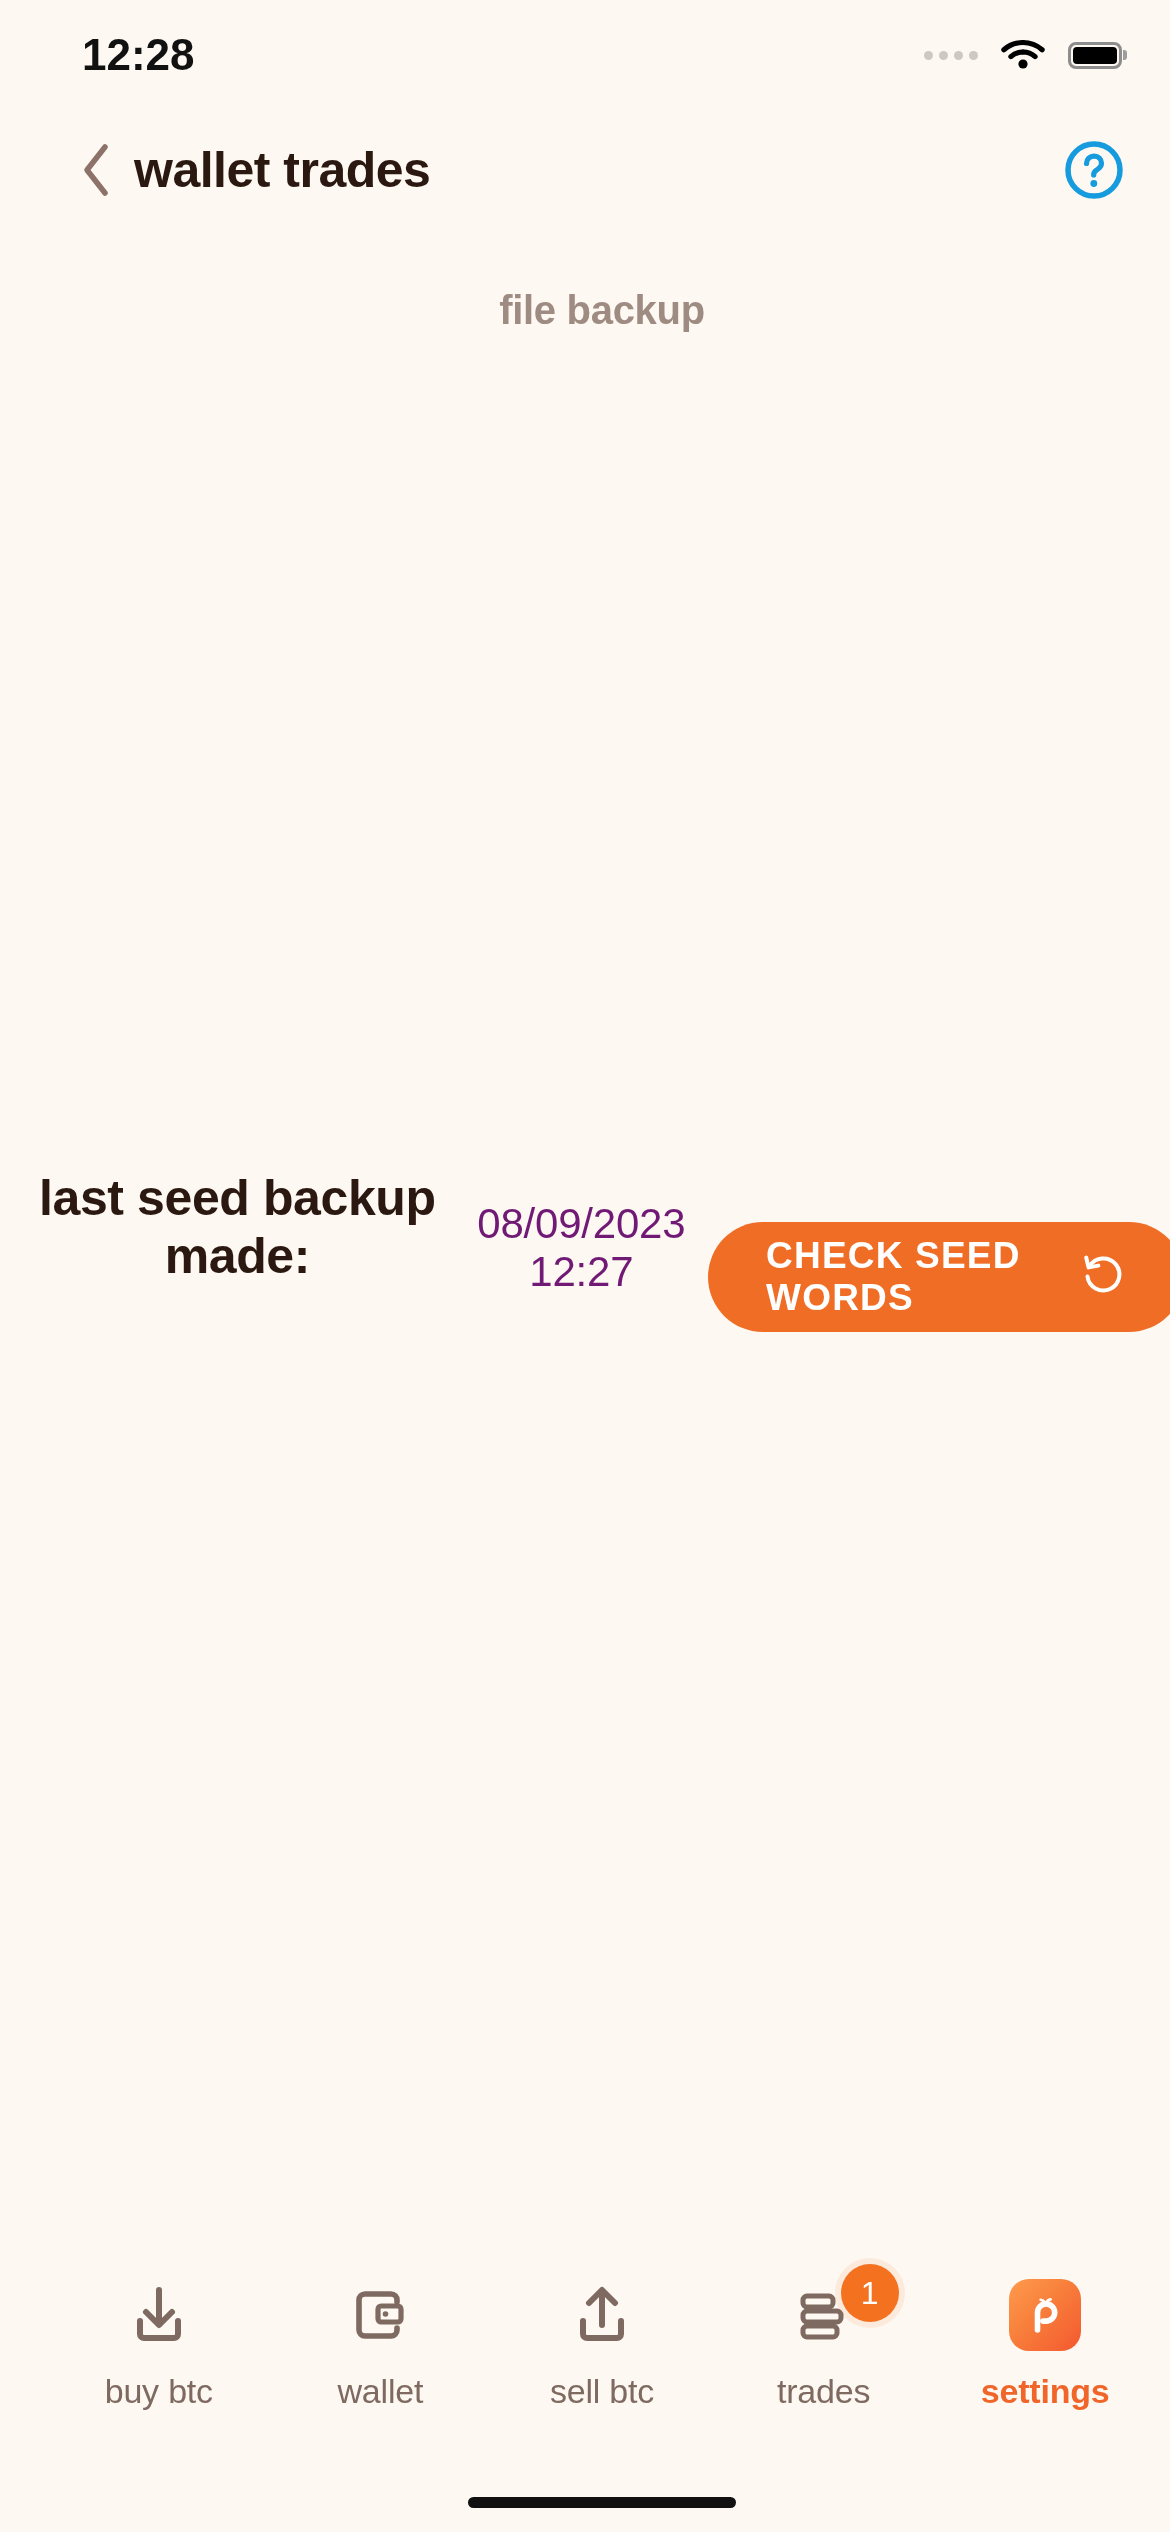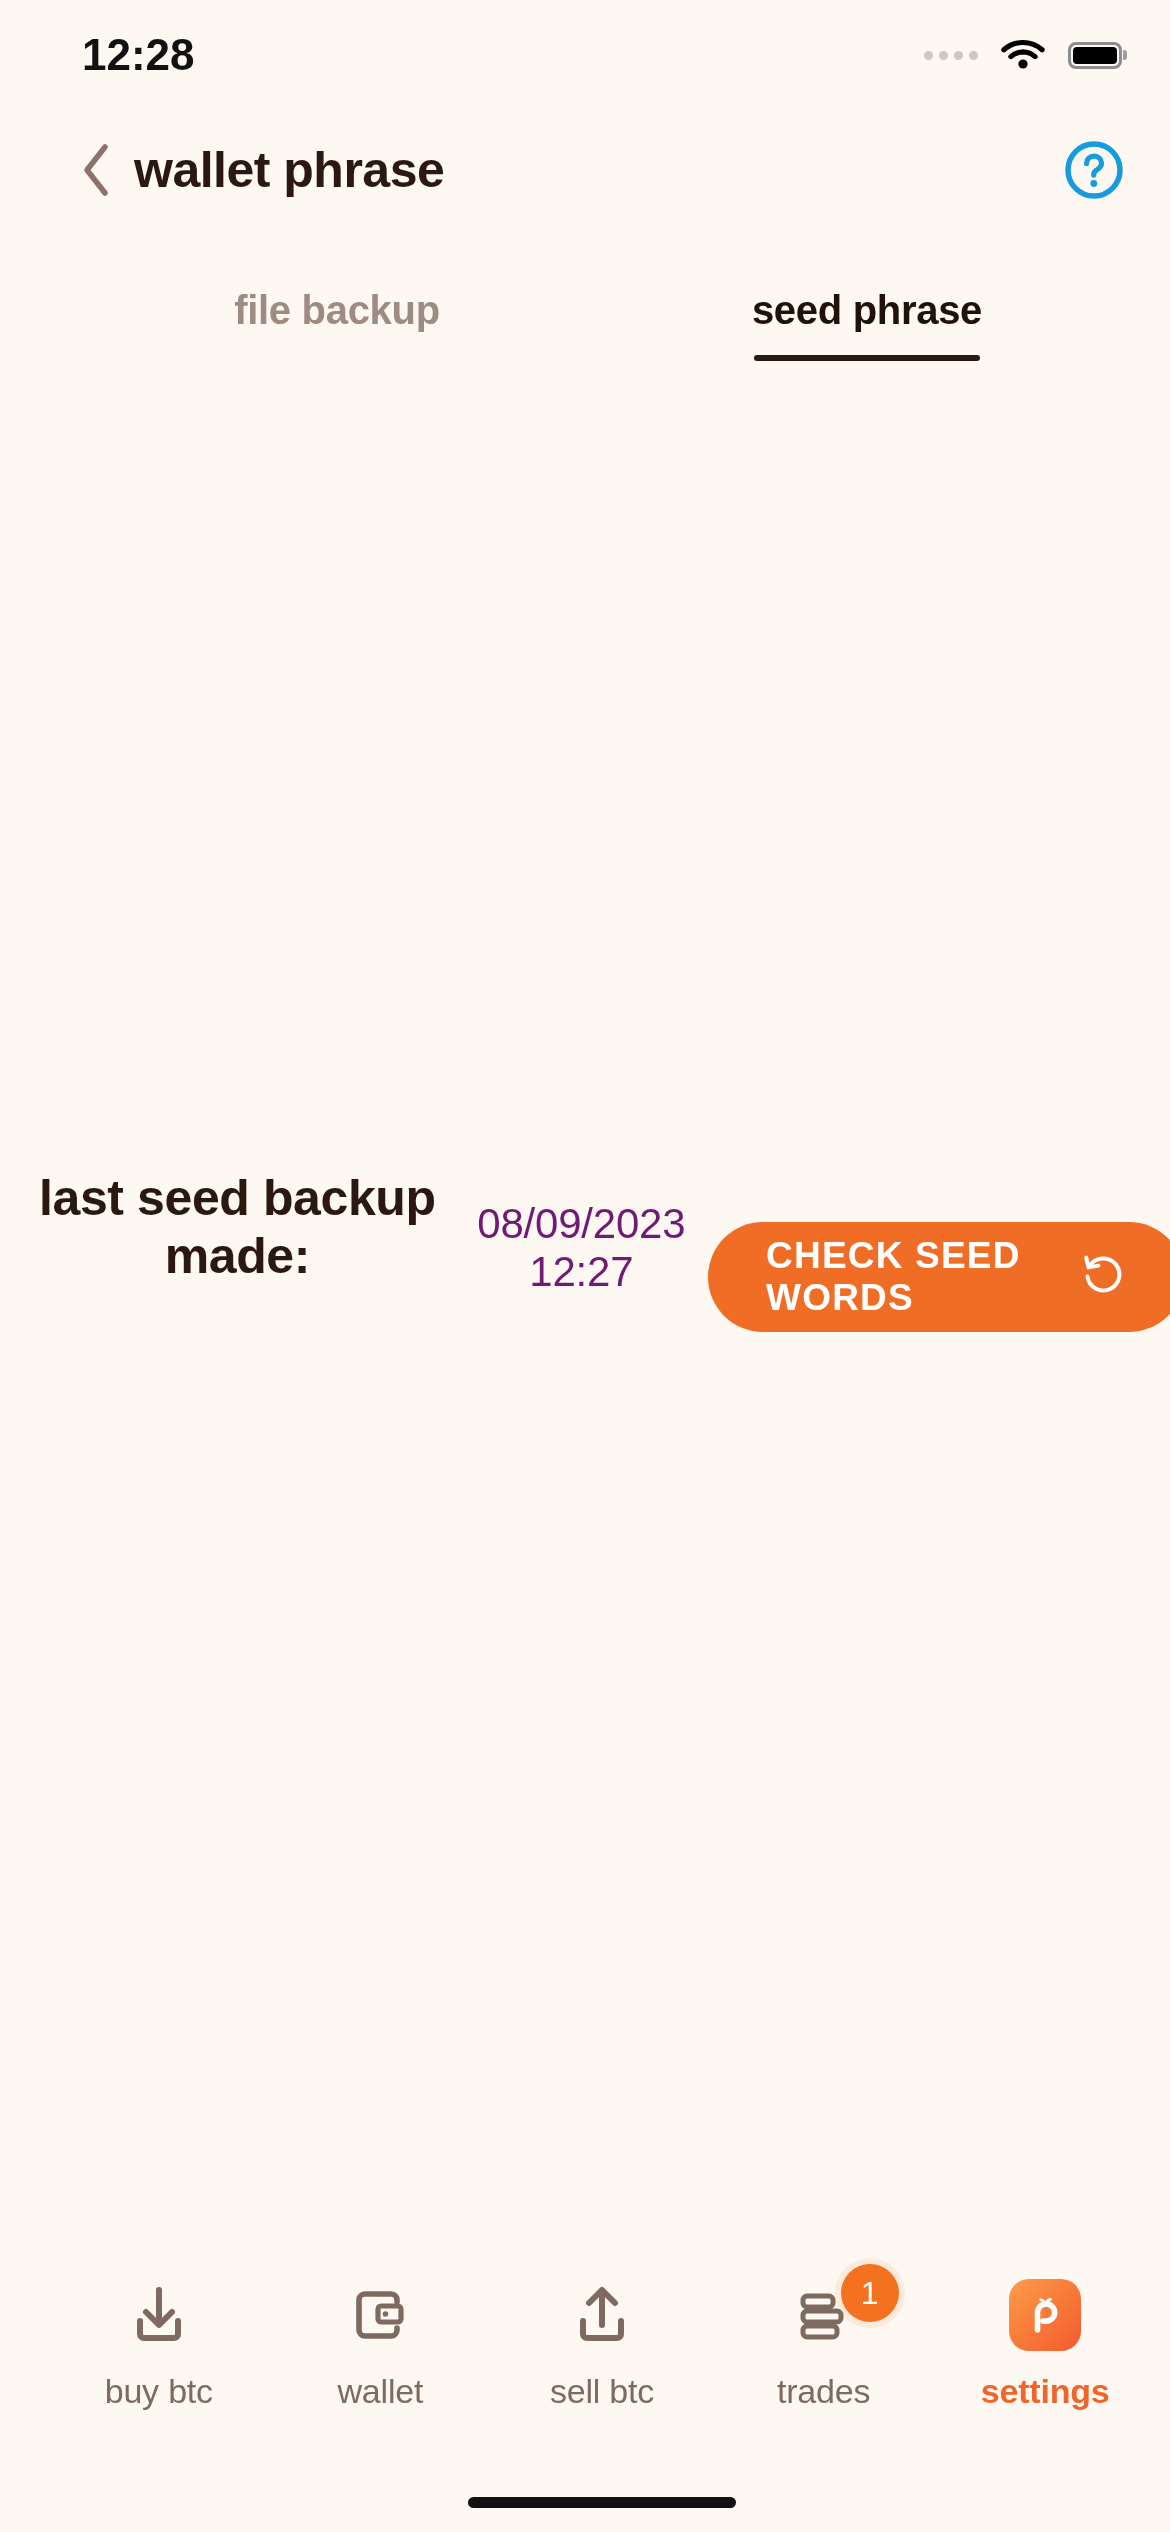--- a/index.html
+++ b/index.html
@@ -157,38 +157,35 @@
         </span>
     </div>
   </div>
 
   <div class="header">
     <div class="back-btn">
       <svg width="30" height="54" viewBox="0 0 30 54">
         <path d="M24 4L6 27l18 23" fill="none" stroke="#8C7268" stroke-width="5.5" stroke-linecap="round" stroke-linejoin="round"></path>
       </svg>
     </div>
-    <div class="page-title">wallet phrase</div>
+    <div class="page-title">wallet trades</div>
     <div class="header-spacer"></div>
     <div class="help-btn">
       <svg width="64" height="64" viewBox="0 0 64 64">
         <circle cx="32" cy="32" r="26" fill="none" stroke="#159BDE" stroke-width="5.5"></circle>
         <path d="M24.5 25.5c0-4.2 3.4-7.4 7.6-7.4s7.4 3 7.4 7.1c0 3.8-2.6 5.4-5.2 7.1-2.2 1.5-2.6 2.7-2.6 4.6" fill="none" stroke="#159BDE" stroke-width="5.2" stroke-linecap="round" stroke-linejoin="round"></path>
         <circle cx="31.8" cy="45.5" r="3.4" fill="#159BDE"></circle>
       </svg>
     </div>
   </div>
 
   <div class="tabs">
     <div class="tab inactive">
       <span>file backup</span>
     </div>
-    <div class="tab active">
-      <span>seed phrase</span>
-    </div>
   </div>
 
   <div class="content">
     <div class="backup-label">last seed backup made:</div>
     <div class="backup-date">08/09/2023 12:27</div>
 
     <div class="cta-btn">
       <span class="lbl">CHECK SEED WORDS</span>
       <span>
         <svg width="46" height="46" viewBox="0 0 46 46">

